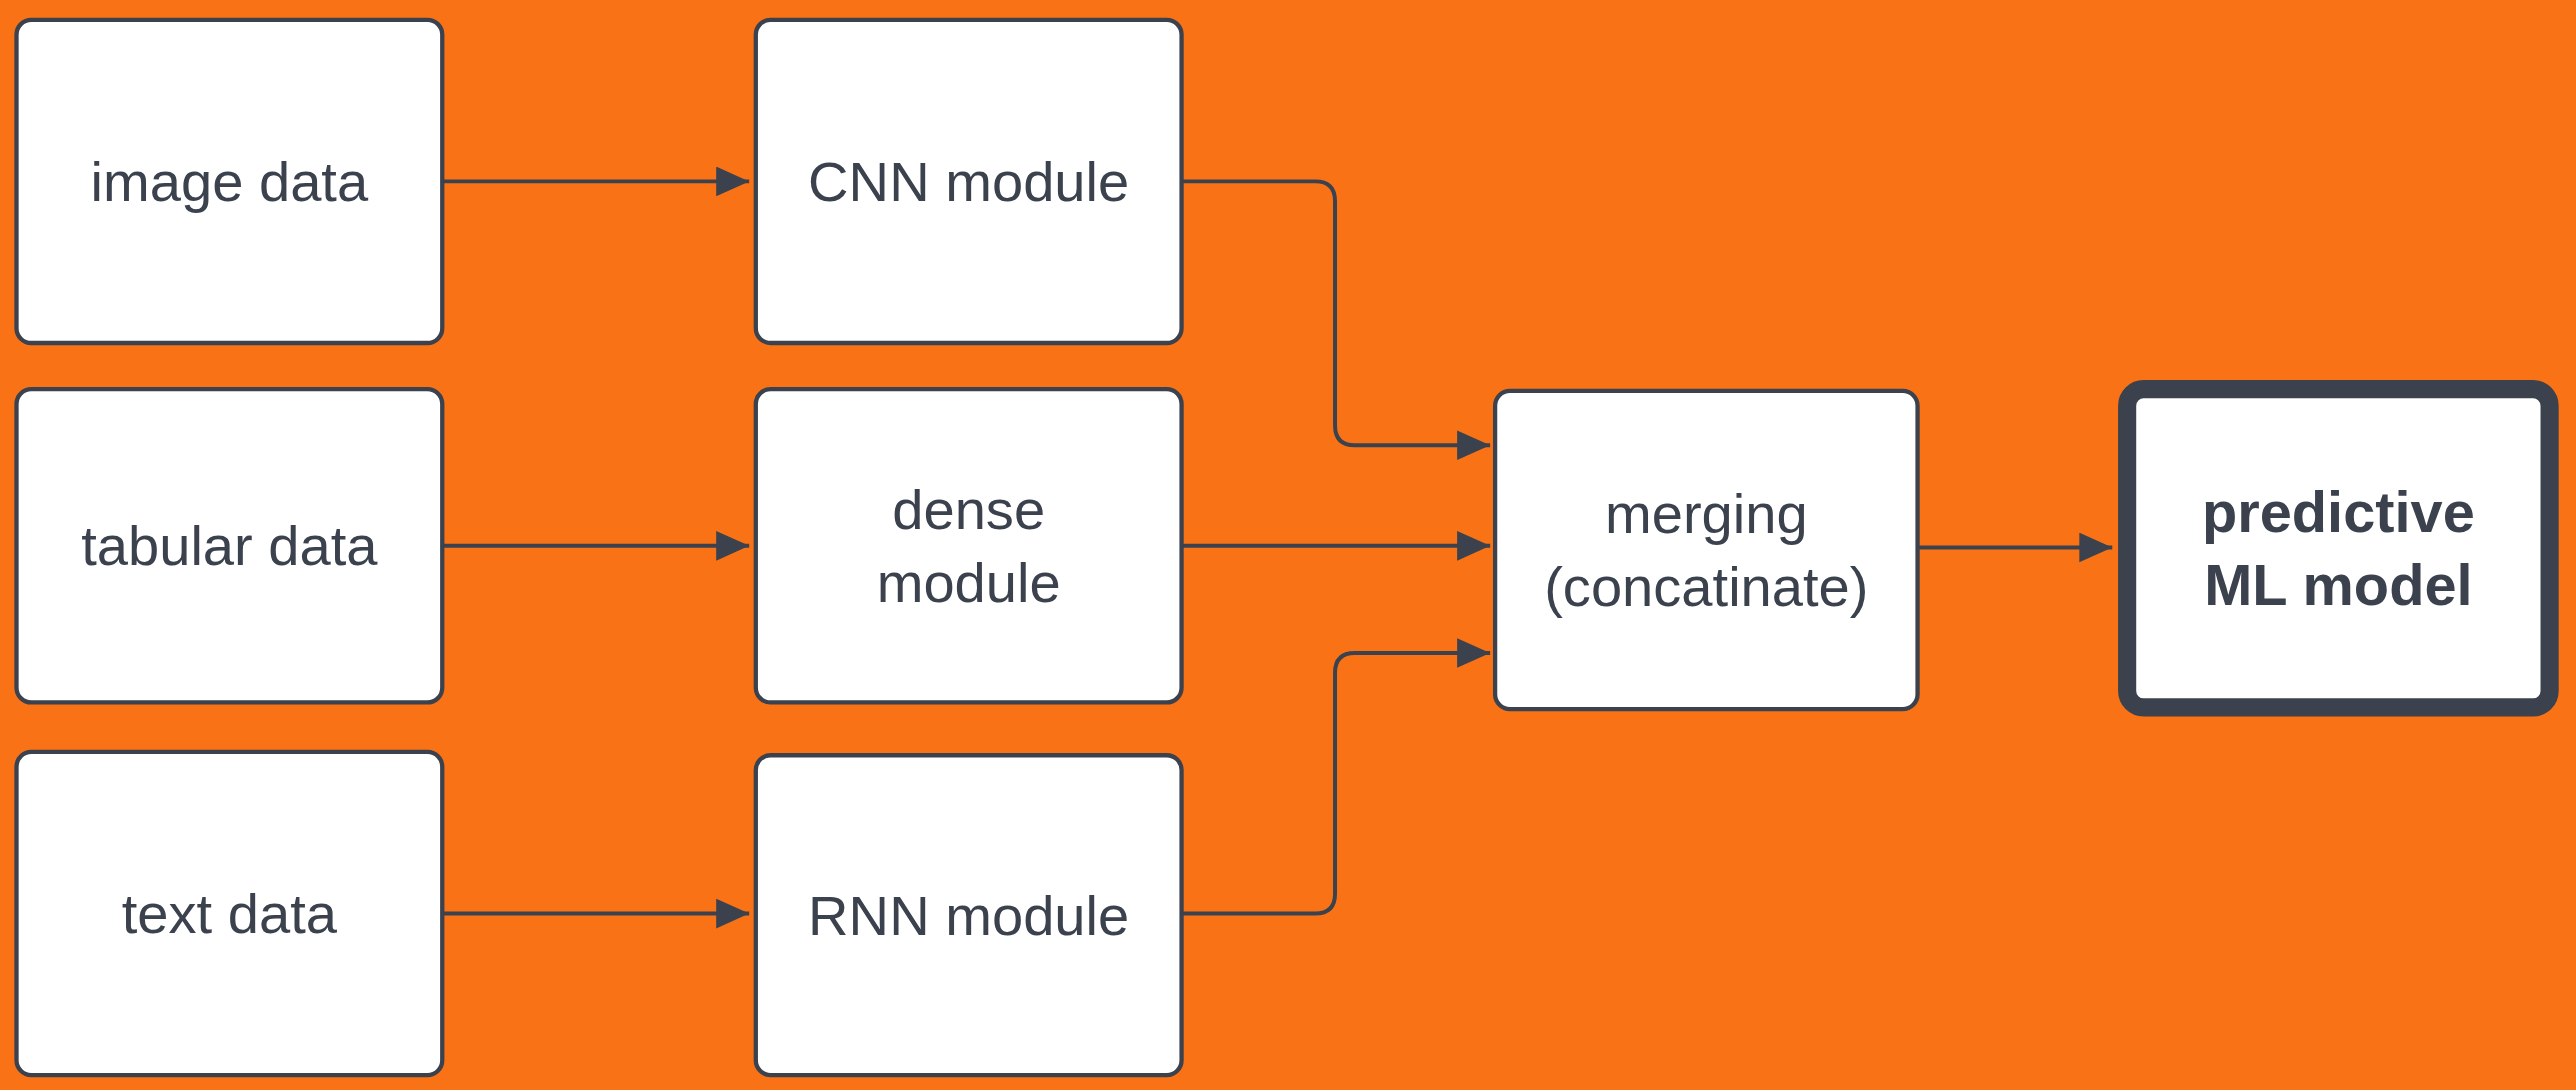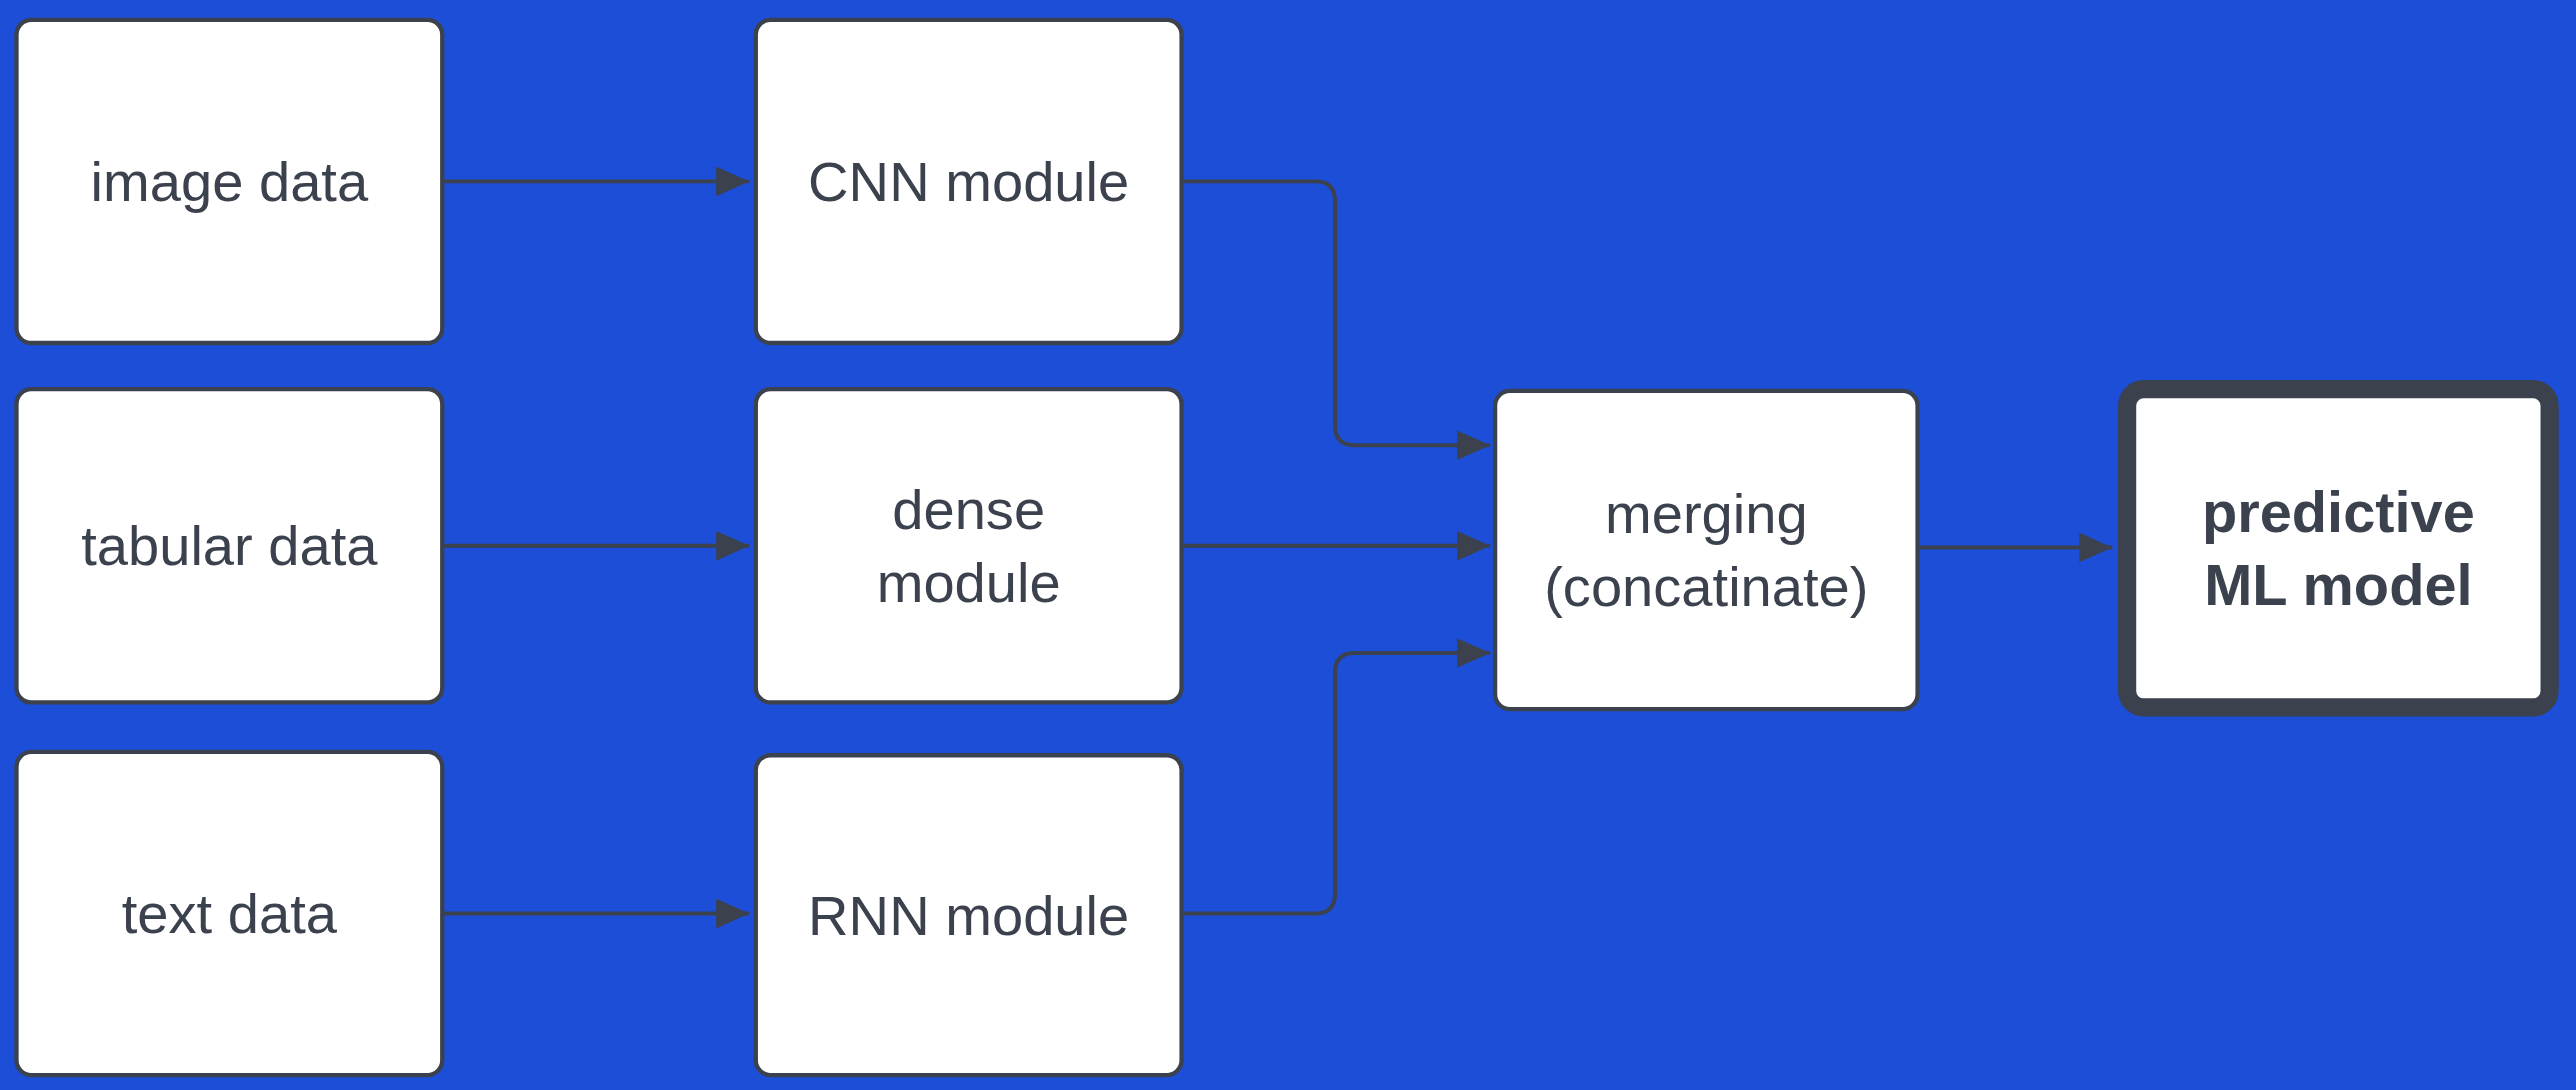--- a/index.html
+++ b/index.html
@@ -7,21 +7,21 @@
     padding: 0;
     width: 2576px;
     height: 1090px;
     background: #ffffff;
     overflow: hidden;
   }
   .canvas {
     position: relative;
     width: 2576px;
     height: 1090px;
-    background: #1d4ed8;
+    background: #f97316;
     text-align: right;
   }
   svg {
     position: absolute;
     inset: 0;
     display: block;
   }
   text {
     font-family: "Liberation Sans", "DejaVu Sans", sans-serif;
   }

